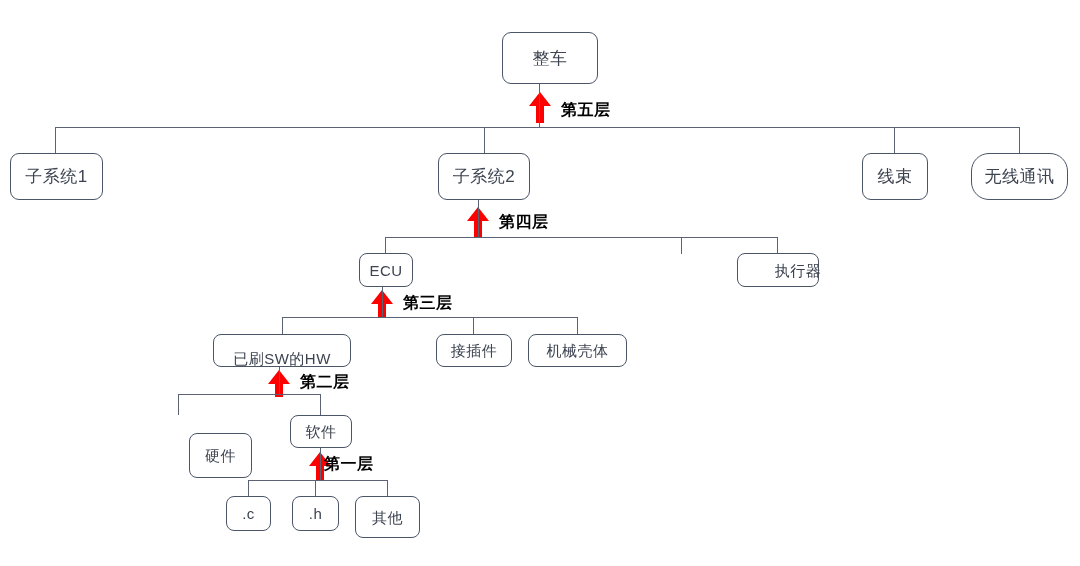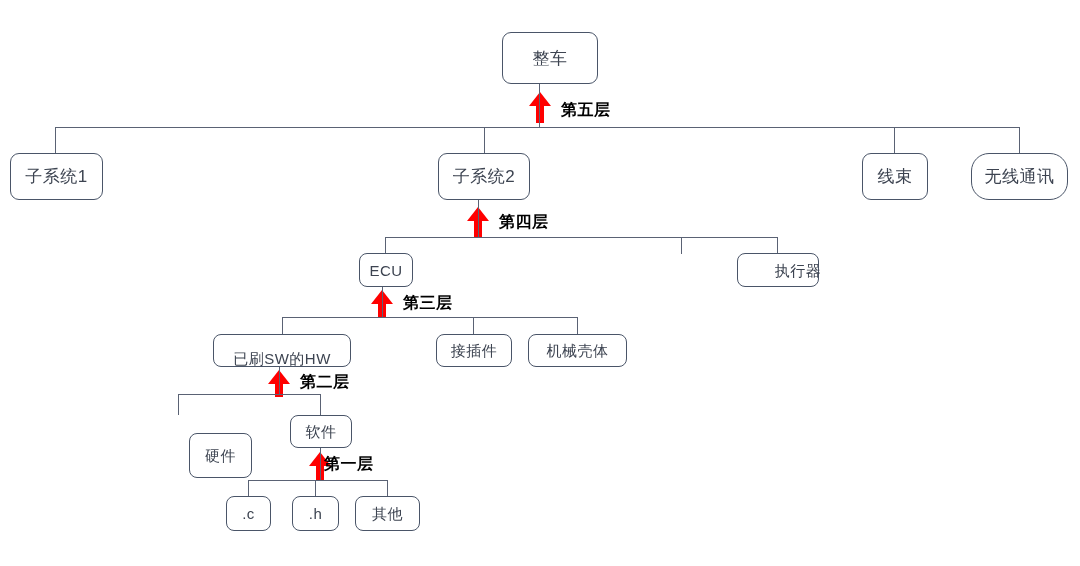--- a/index.html
+++ b/index.html
@@ -178,17 +178,17 @@
   <div class="edge v" style="left:248px; top:480px; height:16px;"></div>
   <div class="edge v" style="left:315px; top:480px; height:16px;"></div>
   <div class="edge v" style="left:387px; top:480px; height:16px;"></div>
 
   <div class="node small" style="left:226px; top:496px; width:45px; height:35px;">
     <span>.c</span>
   </div>
   <div class="node small" style="left:292px; top:496px; width:47px; height:35px;">
     <span>.h</span>
   </div>
-  <div class="node small" style="left:355px; top:496px; width:65px; height:35px;">
+  <div class="node small" style="left:355px; top:496px; width:65px; height:42px;">
     <span>其他</span>
   </div>
 
 </div>
 
 </body></html>

